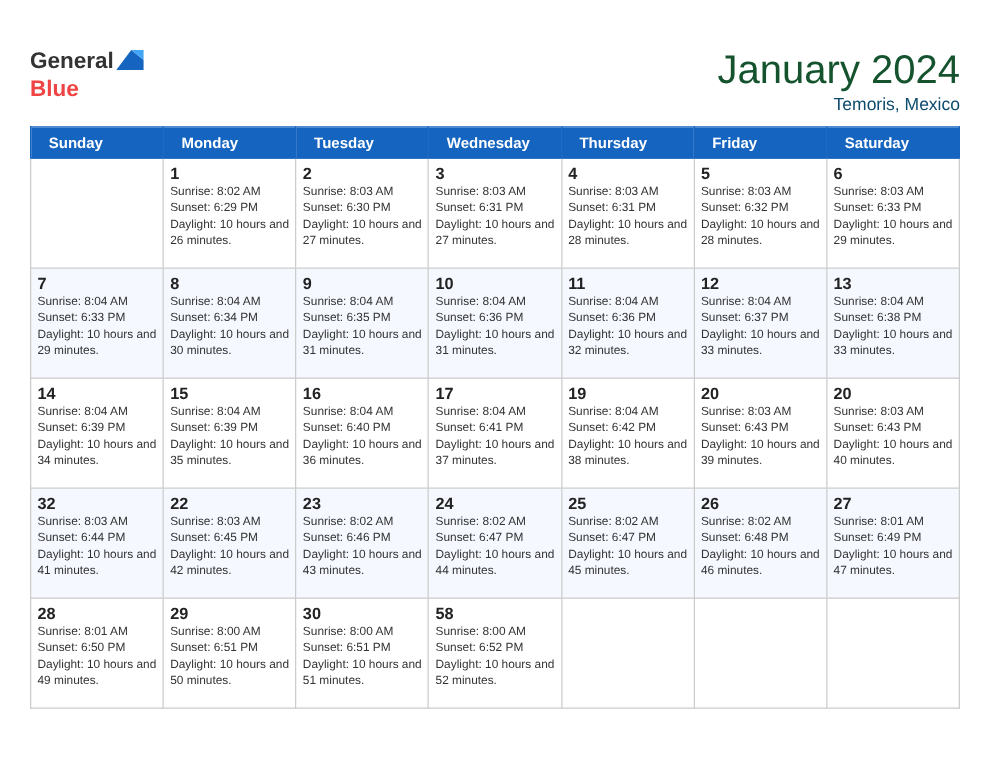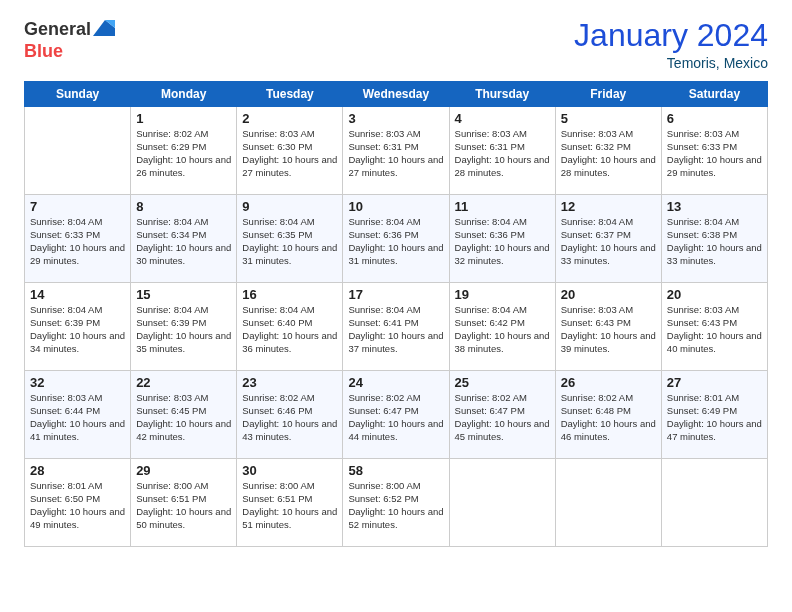--- a/index.html
+++ b/index.html
@@ -9,20 +9,21 @@
       font-family: Arial, sans-serif;
       background: #fff;
       overflow: hidden;
     }
     .page {
       width: 792px;
       height: 475px;
       padding: 18px 24px 14px 24px;
       display: flex;
       flex-direction: column;
+      margin-top: 20px;
     }
     .header {
       display: flex;
       justify-content: space-between;
       align-items: flex-start;
       margin-bottom: 10px;
     }
     .logo {
       display: flex;
       align-items: center;
@@ -38,43 +39,43 @@
       width: 22px;
       height: 22px;
       margin-left: 2px;
     }
     .title-block {
       text-align: right;
     }
     .month-year {
       font-size: 32px;
       font-weight: normal;
-      color: #1d4ed8;
+      color: #14532d;
       line-height: 1.1;
     }
     .location {
       font-size: 14px;
       color: #0c4a6e;
       margin-top: 2px;
     }
     .calendar {
       flex: 1;
       border: 1px solid #ccc;
       border-collapse: collapse;
       width: 100%;
       table-layout: fixed;
     }
     .calendar th {
       background-color: #1565c0;
       color: #fff;
       font-size: 12px;
       font-weight: bold;
-      padding: 5px 2px;
+      padding: 5px 14px;
       border: 1px solid #1565c0;
-      text-align: center;
+      text-align: left;
     }
     .calendar td {
       vertical-align: top;
       border: 1px solid #ccc;
       padding: 4px 5px;
       font-size: 10px;
       color: #333;
       height: 88px;
     }
     .day-number {

